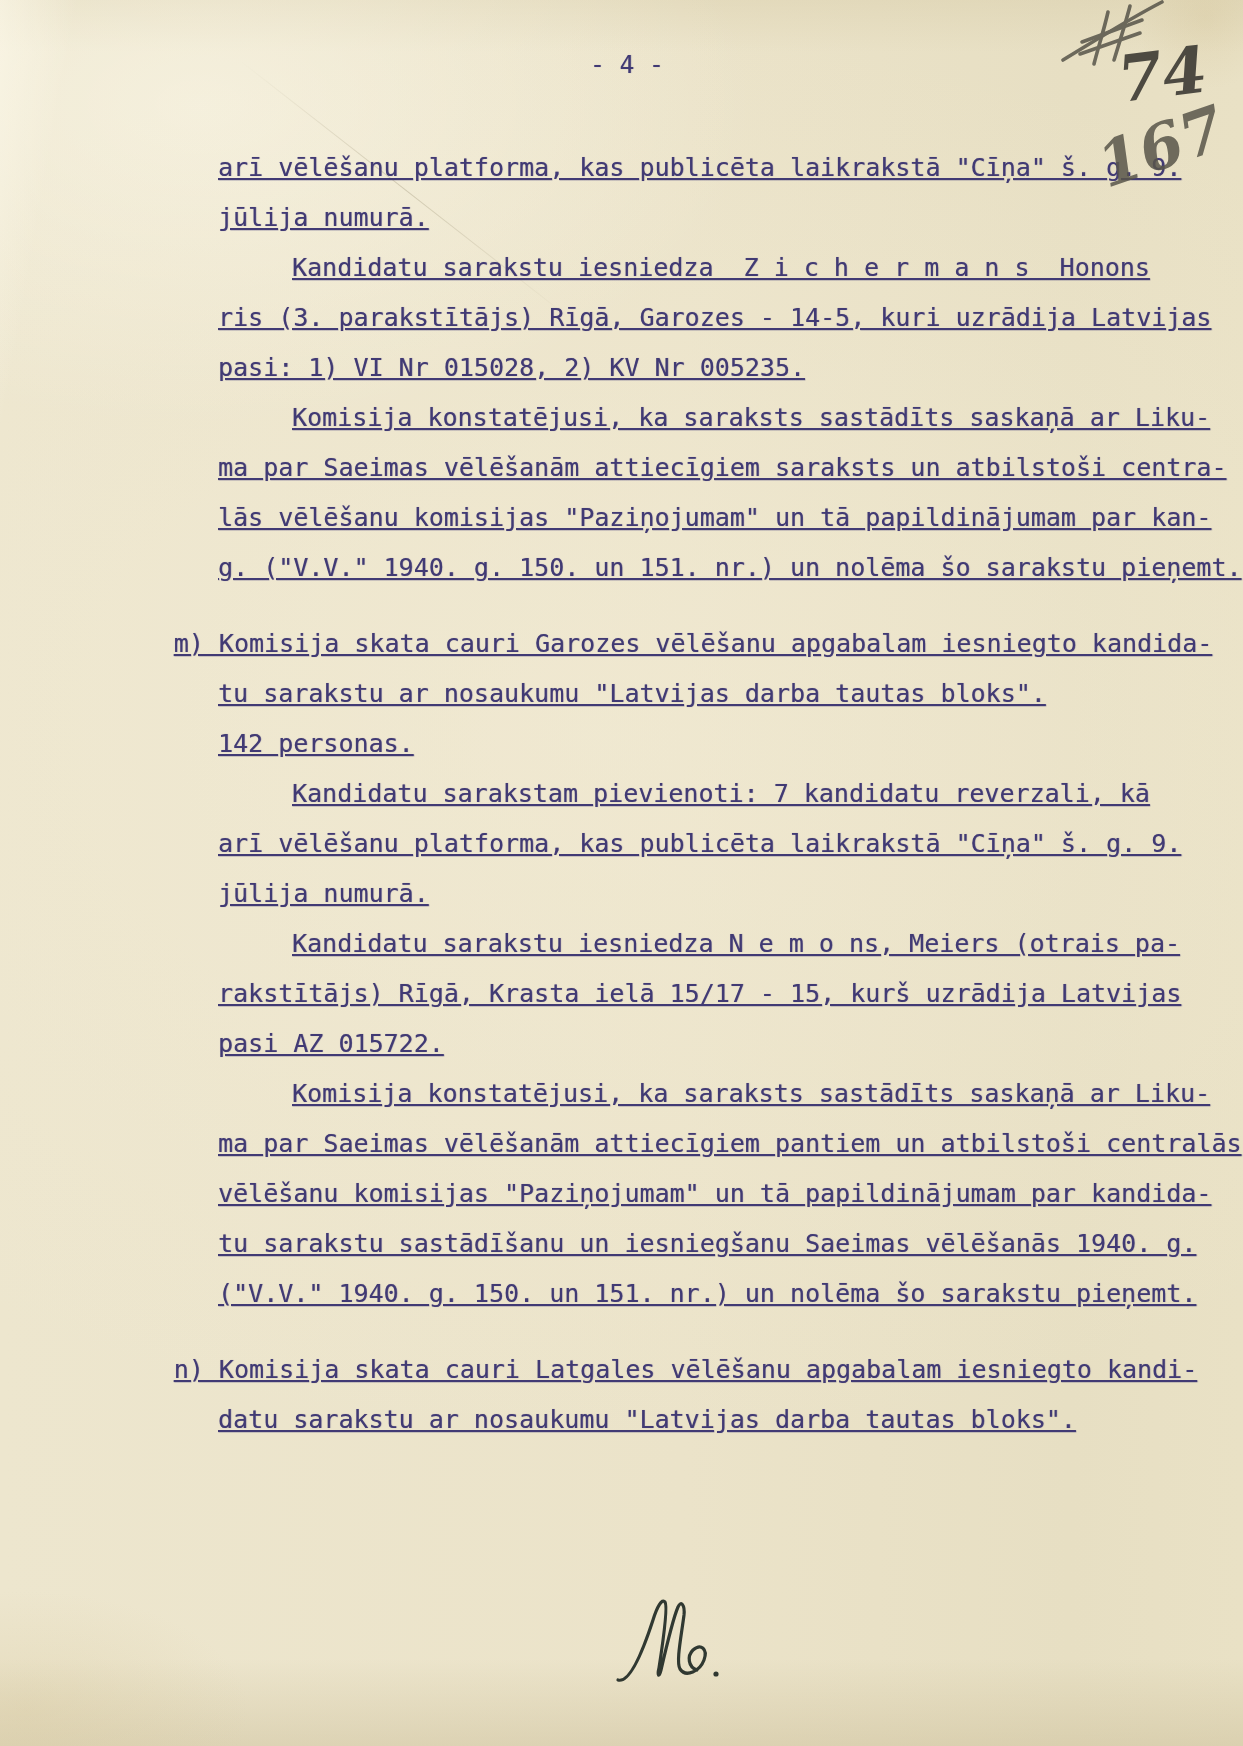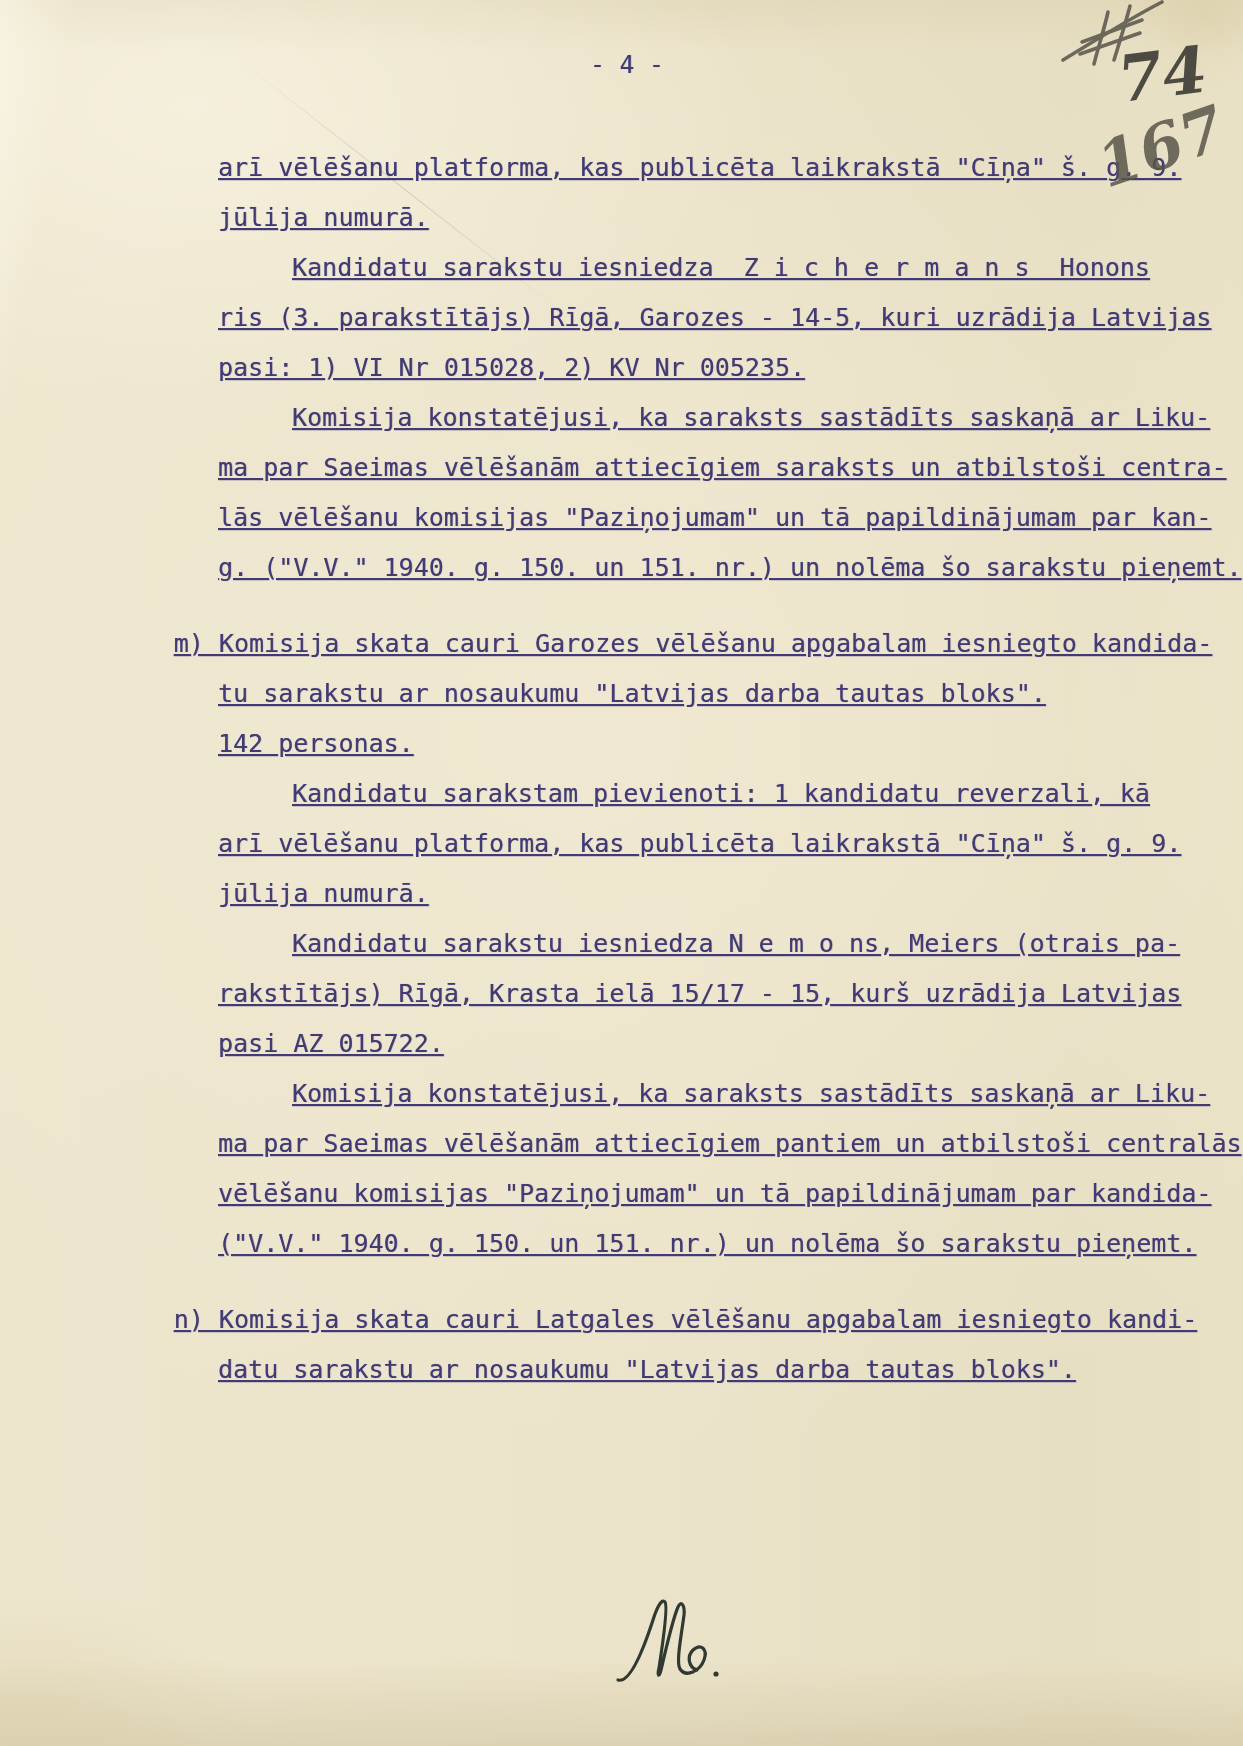--- a/index.html
+++ b/index.html
@@ -52,29 +52,30 @@
       <div class="line indent">Kandidatu sarakstu iesniedza  Z i c h e r m a n s  Honons</div>
       <div class="line">ris (3. parakstītājs) Rīgā, Garozes - 14-5, kuri uzrādija Latvijas</div>
       <div class="line">pasi: 1) VI Nr 015028, 2) KV Nr 005235.</div>
       <div class="line indent">Komisija konstatējusi, ka saraksts sastādīts saskaņā ar Liku-</div>
       <div class="line">ma par Saeimas vēlēšanām attiecīgiem saraksts un atbilstoši centra-</div>
       <div class="line">lās vēlēšanu komisijas "Paziņojumam" un tā papildinājumam par kan-</div>
       <div class="line">g. ("V.V." 1940. g. 150. un 151. nr.) un nolēma šo sarakstu pieņemt.</div>
       <div class="line item gap">m) Komisija skata cauri Garozes vēlēšanu apgabalam iesniegto kandida-</div>
       <div class="line">tu sarakstu ar nosaukumu "Latvijas darba tautas bloks".</div>
       <div class="line">142 personas.</div>
-      <div class="line indent">Kandidatu sarakstam pievienoti: 1 kandidatu reverzali, kā</div>
+      <div class="line indent">Kandidatu sarakstam pievienoti: 7 kandidatu reverzali, kā</div>
       <div class="line">arī vēlēšanu platforma, kas publicēta laikrakstā "Cīņa" š. g. 9.</div>
       <div class="line">jūlija numurā.</div>
       <div class="line indent">Kandidatu sarakstu iesniedza N e m o ns, Meiers (otrais pa-</div>
       <div class="line">rakstītājs) Rīgā, Krasta ielā 15/17 - 15, kurš uzrādija Latvijas</div>
       <div class="line">pasi AZ 015722.</div>
       <div class="line indent">Komisija konstatējusi, ka saraksts sastādīts saskaņā ar Liku-</div>
       <div class="line">ma par Saeimas vēlēšanām attiecīgiem pantiem un atbilstoši centralās</div>
       <div class="line">vēlēšanu komisijas "Paziņojumam" un tā papildinājumam par kandida-</div>
+      <div class="line">tu sarakstu sastādīšanu un iesniegšanu Saeimas vēlēšanās 1940. g.</div>
       <div class="line">("V.V." 1940. g. 150. un 151. nr.) un nolēma šo sarakstu pieņemt.</div>
       <div class="line item gap">n) Komisija skata cauri Latgales vēlēšanu apgabalam iesniegto kandi-</div>
       <div class="line">datu sarakstu ar nosaukumu "Latvijas darba tautas bloks".</div>
     </section>
 
   <svg class="annot-svg" style="left:955px; top:0px;" width="288" height="210" viewBox="0 0 288 210">
     <g stroke="#4a483f" stroke-width="3.6" stroke-linecap="round" fill="none" opacity="0.78">
       <path d="M108,60 C138,42 172,20 207,2"></path>
       <path d="M153,12 C149,30 143,48 139,64"></path>
       <path d="M175,6 C170,25 164,44 159,60"></path>

